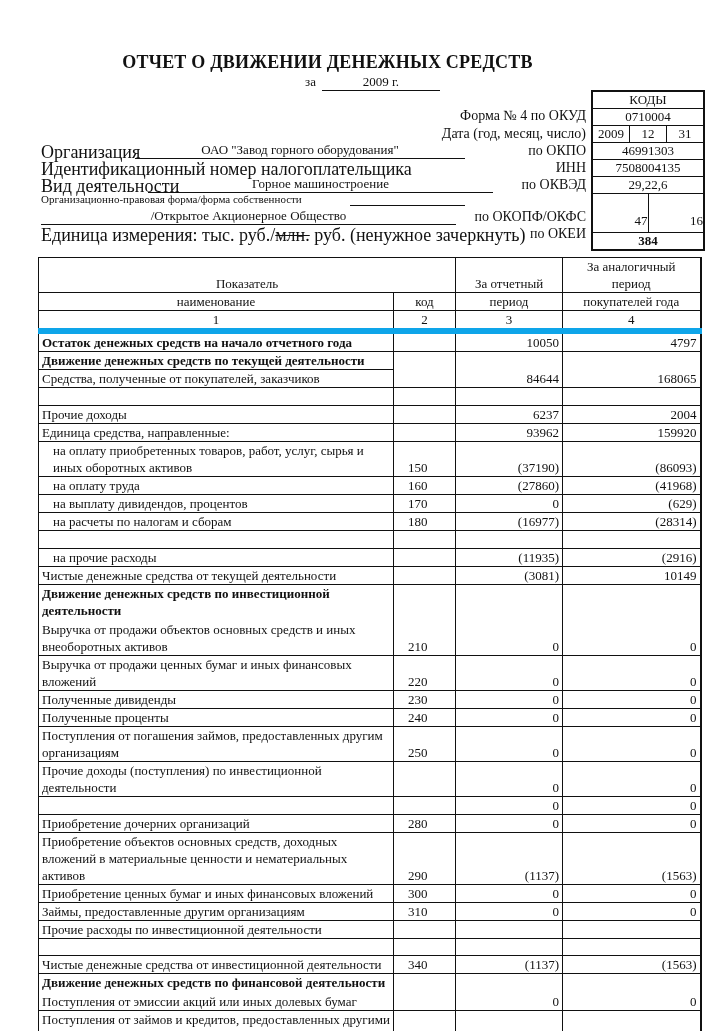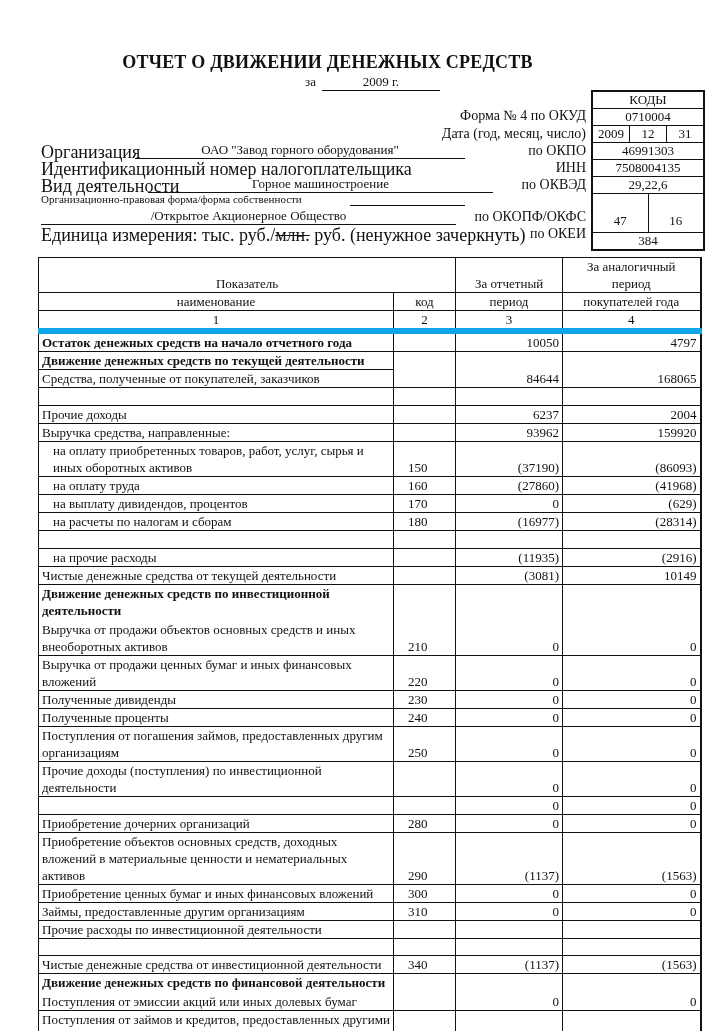--- a/index.html
+++ b/index.html
@@ -7,26 +7,26 @@
          font-family: "Liberation Serif", serif; color: #111; font-size: 13px; }
   .abs { position: absolute; }
   .title { left: 0; width: 655px; top: 52px; text-align: center; font-weight: bold; font-size: 18px; letter-spacing: 0.2px; }
   .period { top: 74px; left: 305px; font-size: 13px; }
   .period .line { display: inline-block; width: 118px; border-bottom: 1px solid #111; text-align: center; margin-left: 6px; }
   .lbl-right { text-align: right; font-size: 14px; }
   .lbl-left { font-size: 18px; }
   .uline { border-bottom: 1px solid #111; text-align: center; font-size: 13px; }
   .codes { left: 591px; top: 90px; width: 110px; border: 2px solid #111; }
   .codes div { border-bottom: 1px solid #111; text-align: center; height: 16px; line-height: 16px; font-size: 13px; }
-  .codes div:last-child { border-bottom: none; }
+  .codes div:last-child { border-bottom: none; font-weight: bold; }
   .codes .row3 { display: flex; }
   .codes .row3 span { flex: 1; border-right: 1px solid #111; text-align: center; }
   .codes .row3 span:last-child { border-right: none; }
   .codes .tall { height: 38px; display: flex; align-items: flex-end; }
-  .codes .tall span { flex: 1; text-align: center; height: 38px; line-height: 54px; }
+  .codes .tall span { flex: 1; text-align: right; height: 38px; line-height: 54px; }
   .codes .tall span:first-child { border-right: 1px solid #111; }
   table.main { position: absolute; left: 38px; top: 257px; width: 662px; border-collapse: collapse; table-layout: fixed; }
   table.main td { border: 1px solid #111; padding: 0 3px; font-size: 13px; vertical-align: bottom; line-height: 17px; }
   table.main td.c { text-align: center; }
   table.main td.r { text-align: right; }
   table.main td.code { text-align: left; padding-left: 14px; }
   table.main td.b { font-weight: bold; }
   table.main td.ind { padding-left: 14px; }
   table.main tr.thick td { border-top: 6px solid #0ea5e9; }
   table.main tr.last td { border-bottom: 2px solid #111; }
@@ -126,21 +126,21 @@
     <td class="r"></td>
     <td class="r lastcol"></td>
   </tr>
   <tr>
     <td>Прочие доходы</td>
     <td class="code"></td>
     <td class="r">6237</td>
     <td class="r lastcol">2004</td>
   </tr>
   <tr>
-    <td>Выручка средства, направленные:</td>
+    <td>Единица средства, направленные:</td>
     <td class="code"></td>
     <td class="r">93962</td>
     <td class="r lastcol">159920</td>
   </tr>
   <tr>
     <td class="ind">на оплату приобретенных товаров, работ, услуг, сырья и иных оборотных активов</td>
     <td class="code">150</td>
     <td class="r">(37190)</td>
     <td class="r lastcol">(86093)</td>
   </tr>

